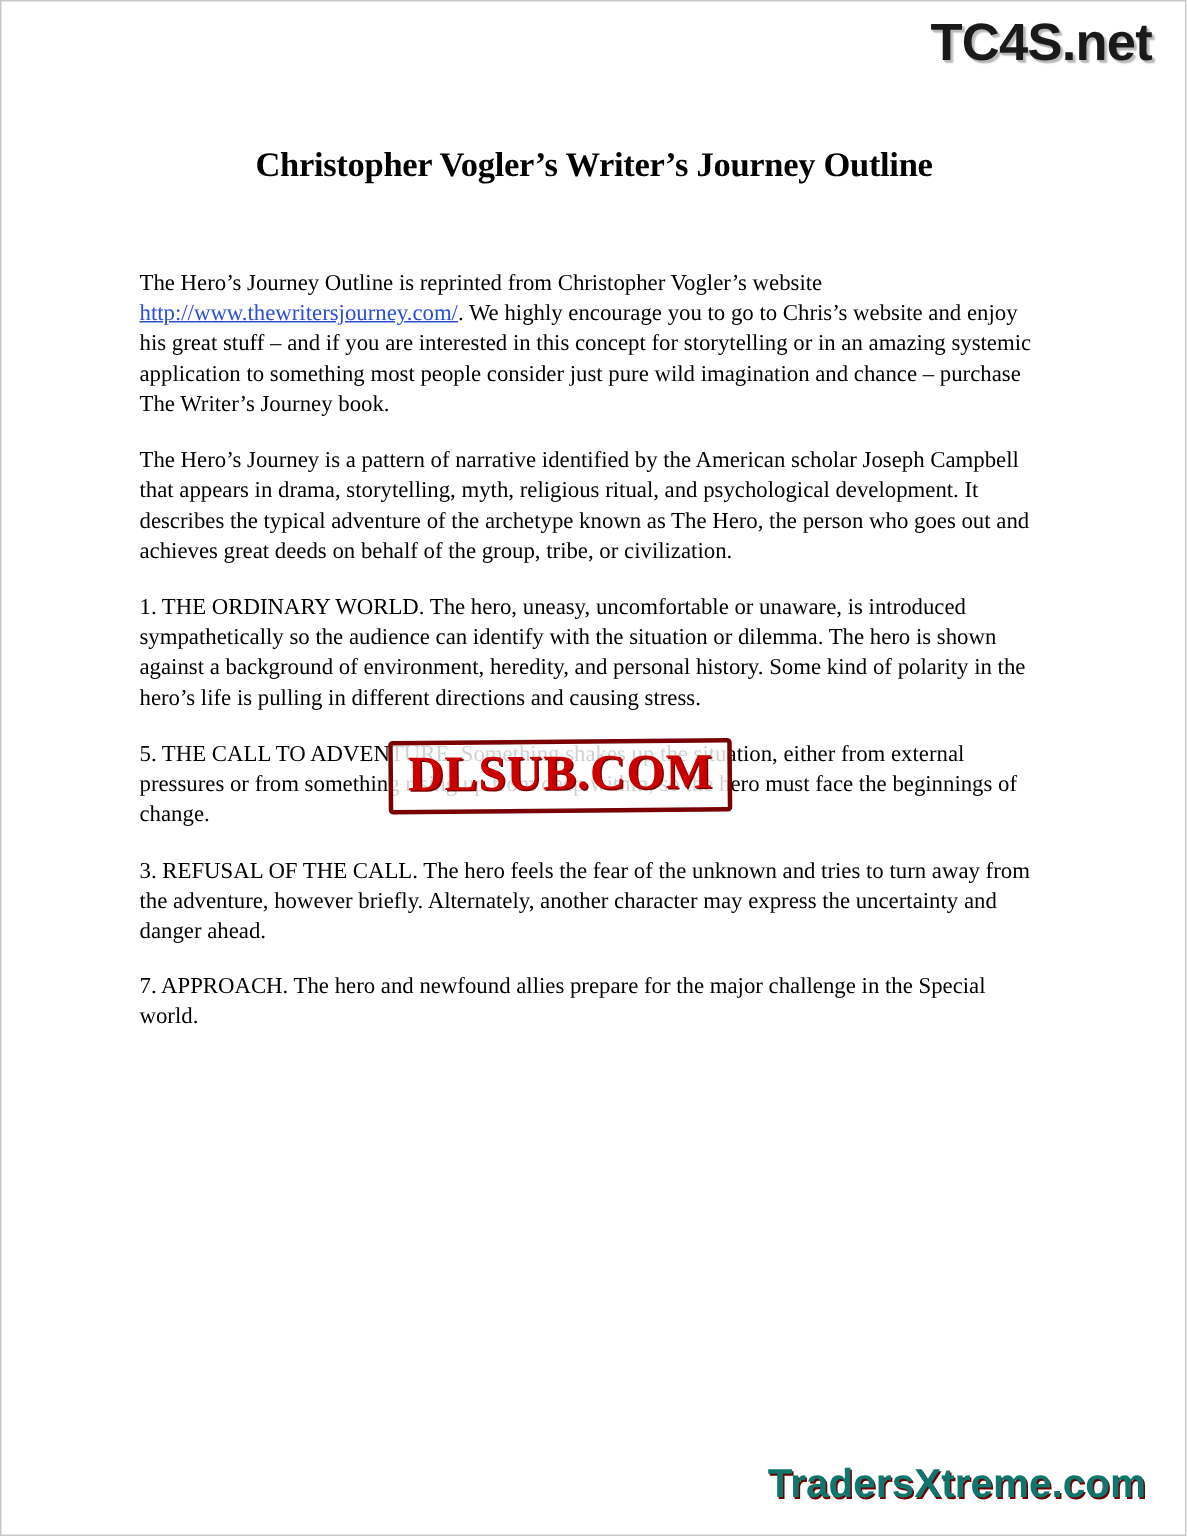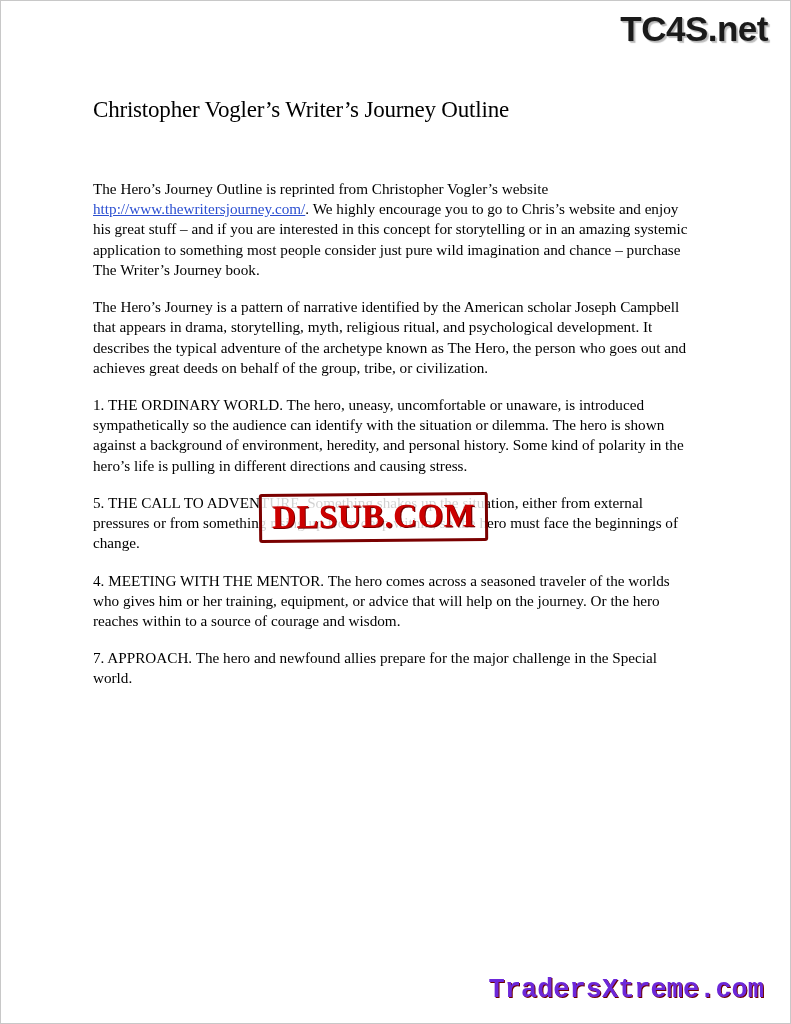--- a/index.html
+++ b/index.html
@@ -37,24 +37,24 @@
     letter-spacing: -0.5px;
     color: #1a1a1a;
     text-shadow: 1px 1px 0 #b8b8b8, 2px 2px 1px rgba(0,0,0,0.25);
   }
 
   
   .brand-bottom {
     position: absolute;
     right: 26px;
     bottom: 18px;
-    font-family: Liberation Mono, monospace;
+    font-family: Liberation Sans, sans-serif;
     font-weight: bold;
     font-size: 27px;
-    color: #6d28d9;
+    color: #0f766e;
     text-shadow: 1px 1px 0 #6b0000;
     letter-spacing: 0px;
   }
 
   
   .brand-center {
     position: absolute;
     left: 258px;
     top: 492px;
     font-family: "Liberation Serif", serif;
@@ -72,24 +72,25 @@
 
   .content {
     position: absolute;
     left: 92px;
     top: 96px;
     width: 606px;
   }
 
   h1.doc-title {
     font-family: "Liberation Serif", serif;
-    font-weight: normal;
+    font-weight: bold;
     font-size: 23px;
     margin: 0 0 56px 0;
     letter-spacing: -0.2px;
+    text-align: center;
   }
 
   p.para {
     font-size: 15.2px;
     line-height: 1.33;
     margin: 0 0 17px 0;
     text-align: left;
   }
 
   a.link {
@@ -111,21 +112,21 @@
 
     <h1 class="doc-title">Christopher Vogler’s Writer’s Journey Outline</h1>
 
     <p class="para"><span>The Hero’s Journey Outline is reprinted from Christopher Vogler’s website </span><a class="link" href="#">http://www.thewritersjourney.com/</a><span>. We highly encourage you to go to Chris’s website and enjoy his great stuff – and if you are interested in this concept for storytelling or in an amazing systemic application to something most people consider just pure wild imagination and chance – purchase The Writer’s Journey book.</span></p>
 
     <p class="para">The Hero’s Journey is a pattern of narrative identified by the American scholar Joseph Campbell that appears in drama, storytelling, myth, religious ritual, and psychological development. It describes the typical adventure of the archetype known as The Hero, the person who goes out and achieves great deeds on behalf of the group, tribe, or civilization.</p>
 
 
     <p class="para">1. THE ORDINARY WORLD. The hero, uneasy, uncomfortable or unaware, is introduced sympathetically so the audience can identify with the situation or dilemma. The hero is shown against a background of environment, heredity, and personal history. Some kind of polarity in the hero’s life is pulling in different directions and causing stress.</p>
     <p class="para">5. THE CALL TO ADVENTURE. Something shakes up the situation, either from external pressures or from something rising up from deep within, so the hero must face the beginnings of change.</p>
-    <p class="para">4. MEETING WITH THE MENTOR. The hero comes across a seasoned traveler of the worlds who gives him or her training, equipment, or advice that will help on the journey. Or the hero reaches within to a source of courage and wisdom.</p>
+    <p class="para">3. REFUSAL OF THE CALL. The hero feels the fear of the unknown and tries to turn away from the adventure, however briefly. Alternately, another character may express the uncertainty and danger ahead.</p>
     <p class="para">7. APPROACH. The hero and newfound allies prepare for the major challenge in the Special world.</p>
 
   </div>
 
   <div class="brand-center">DLSUB.COM</div>
 
   <div class="brand-bottom">TradersXtreme.com</div>
 
 </div>
 

